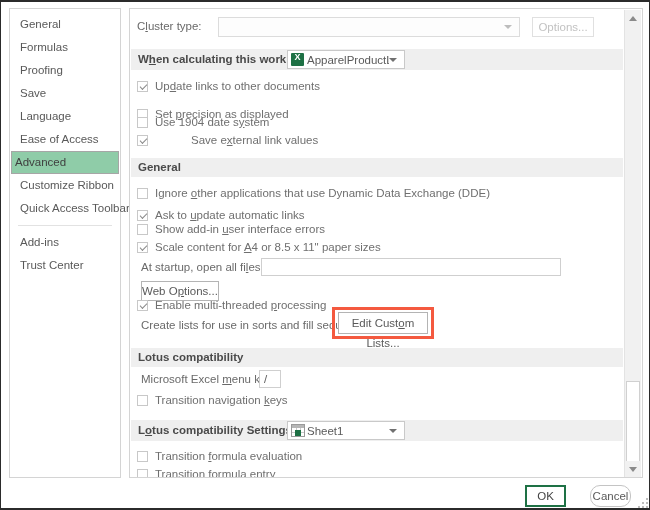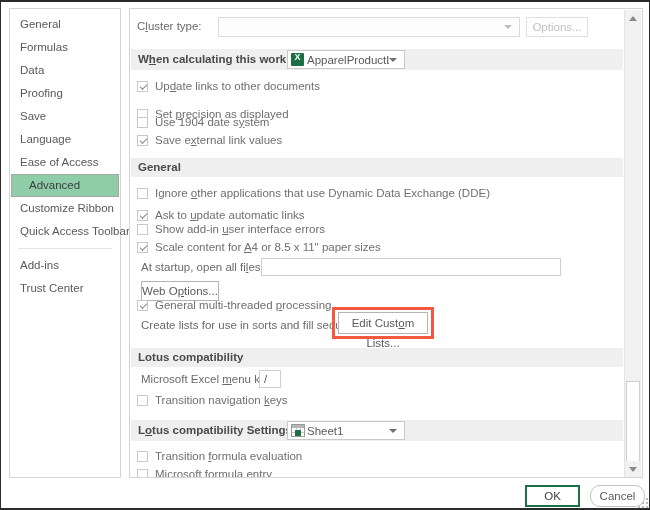--- a/index.html
+++ b/index.html
@@ -48,21 +48,21 @@
     cursor: default;
     box-sizing: border-box;
   }
   .nav-item.selected {
     background: #8fcca8;
     border: 1px solid #a6a6a6;
     color: #3f3f3f;
     height: 23px;
     line-height: 21px;
     margin: 0 1px;
-    padding-left: 17px;
+    padding-left: 3px;
   }
   .nav-divider {
     height: 1px;
     background: #e2e2e2;
     margin: 5px 8px 5px 8px;
   }
 
   
   #pane {
     position: absolute;
@@ -141,21 +141,21 @@
     position: absolute;
     border: 1px solid #b4b4b4;
     background: #ffffff;
     box-sizing: border-box;
     font-size: 11.5px;
     color: #5a5a5a;
     text-align: center;
     cursor: default;
   }
   .btn .hkey { text-decoration: underline; }
-  .btn.disabled { color: #c2c2c2; border-color: #e0e0e0; }
+  .btn.disabled { color: #c2c2c2; border-color: #e0e0e0; margin-left: 6px; }
 
   
   .combo {
     position: absolute;
     border: 1px solid #c9c9c9;
     background: #ffffff;
     box-sizing: border-box;
     display: flex;
     align-items: center;
     font-size: 11.5px;
@@ -251,21 +251,21 @@
     height: 94px;
     background: #ffffff;
     border: 1px solid #d0d0d0;
     box-sizing: border-box;
   }
 
   
   #footer { position: absolute; left: 0; top: 478px; width: 650px; height: 30px; }
   .fbtn {
     position: absolute;
-    width: 55px; height: 22px;
+    width: 41px; height: 22px;
     line-height: 20px;
     text-align: center;
     font-size: 11.5px;
     color: #5a5a5a;
     background: #ffffff;
     border: 1px solid #c4c4c4;
     box-sizing: border-box;
     cursor: default;
   }
   .fbtn.default { border: 2px solid #1e7145; color: #444444; line-height: 18px; }
@@ -281,21 +281,20 @@
   }
 </style>
 </head>
 <body>
 
 <div id="root">
 
   <div id="sidebar">
     <div class="nav-item"><span>General</span></div>
     <div class="nav-item"><span>Formulas</span></div>
-    <div class="nav-item"><span>Data</span></div>
     <div class="nav-item"><span>Proofing</span></div>
     <div class="nav-item"><span>Save</span></div>
     <div class="nav-item"><span>Language</span></div>
     <div class="nav-item"><span>Ease of Access</span></div>
     <div class="nav-item selected"><span>Advanced</span></div>
     <div class="nav-item"><span>Customize Ribbon</span></div>
     <div class="nav-item"><span>Quick Access Toolbar</span></div>
     <div class="nav-divider"></div>
     <div class="nav-item"><span>Add-ins</span></div>
     <div class="nav-item"><span>Trust Center</span></div>
@@ -325,21 +324,21 @@
         <span class="cb-label"><span>Up</span><span class="hkey">d</span><span>ate links to other documents</span></span>
       </div>
       <div class="cb-row" style="left:7px; top:96px;">
         <span class="cbox"></span>
         <span class="cb-label"><span>Set </span><span class="hkey">p</span><span>recision as displayed</span></span>
       </div>
       <div class="cb-row" style="left:7px; top:104px;">
         <span class="cbox"></span>
         <span class="cb-label"><span>Use 1904 date s</span><span class="hkey">y</span><span>stem</span></span>
       </div>
-      <div class="cb-row" style="left:7px; top:122px;">
+      <div class="cb-row" style="left:7px; top:122px;gap:36px;">
         <span class="cbox checked"></span>
         <span class="cb-label"><span>Save e</span><span class="hkey">x</span><span>ternal link values</span></span>
       </div>
 
       <div class="section-head" style="top:149px;">General</div>
 
       <div class="cb-row" style="left:7px; top:175px;">
         <span class="cbox"></span>
         <span class="cb-label"><span>Ignore </span><span class="hkey">o</span><span>ther applications that use Dynamic Data Exchange (DDE)</span></span>
       </div>
@@ -356,21 +355,21 @@
         <span class="cb-label"><span>Scale content for </span><span class="hkey">A</span><span>4 or 8.5 x 11" paper sizes</span></span>
       </div>
 
       <div class="row lbl" style="left:11px; top:252px;"><span>At startup, open all fi</span><span class="hkey">l</span><span>es in:</span></div>
       <input class="tinput" style="left: 131px; top: 249px; width: 300px; height: 18px;" value="">
 
       <div class="btn" style="left:11px; top:272px; width:78px; height:20px; line-height:18px;"><span>Web O</span><span class="hkey">p</span><span>tions...</span></div>
 
       <div class="cb-row" style="left:7px; top:287px;">
         <span class="cbox checked"></span>
-        <span class="cb-label"><span>General multi-threaded </span><span class="hkey">p</span><span>rocessing</span></span>
+        <span class="cb-label"><span>Enable multi-threaded </span><span class="hkey">p</span><span>rocessing</span></span>
       </div>
 
       <div class="row lbl" style="left:11px; top:310px;">Create lists for use in sorts and fill sequences:</div>
       <div class="btn" style="left:208px; top:303px; width:90px; height:22px; line-height:20px;"><span>Edit Cust</span><span class="hkey">o</span><span>m Lists...</span></div>
       <div id="highlight" style="left:202px; top:298px; width:102px; height:32px;"></div>
 
       <div class="section-head" style="top:339px;">Lotus compatibility</div>
 
       <div class="row lbl" style="left:11px; top:364px;"><span>Microsoft Excel </span><span class="hkey">m</span><span>enu key:</span></div>
       <input class="tinput" style="left: 129px; top: 361px; width: 22px; height: 18px;" value="/">
@@ -394,21 +393,21 @@
         <span class="ctext" style="padding-left:2px;">Sheet1</span>
         <span class="caret"></span>
       </div>
 
       <div class="cb-row" style="left:7px; top:438px;">
         <span class="cbox"></span>
         <span class="cb-label"><span>Transition </span><span class="hkey">f</span><span>ormula evaluation</span></span>
       </div>
       <div class="cb-row" style="left:7px; top:456px;">
         <span class="cbox"></span>
-        <span class="cb-label"><span>Microsoft form</span><span class="hkey">u</span><span>la entry</span></span>
+        <span class="cb-label"><span>Transition form</span><span class="hkey">u</span><span>la entry</span></span>
       </div>
 
     </div>
 
     <div id="scroll">
       <div class="sb-btn up">
           <span class="sb-arrow up"></span>
         </div>
       <div id="sb-thumb" style="top: 371px; height: 94px;"></div>
       <div class="sb-btn down">

